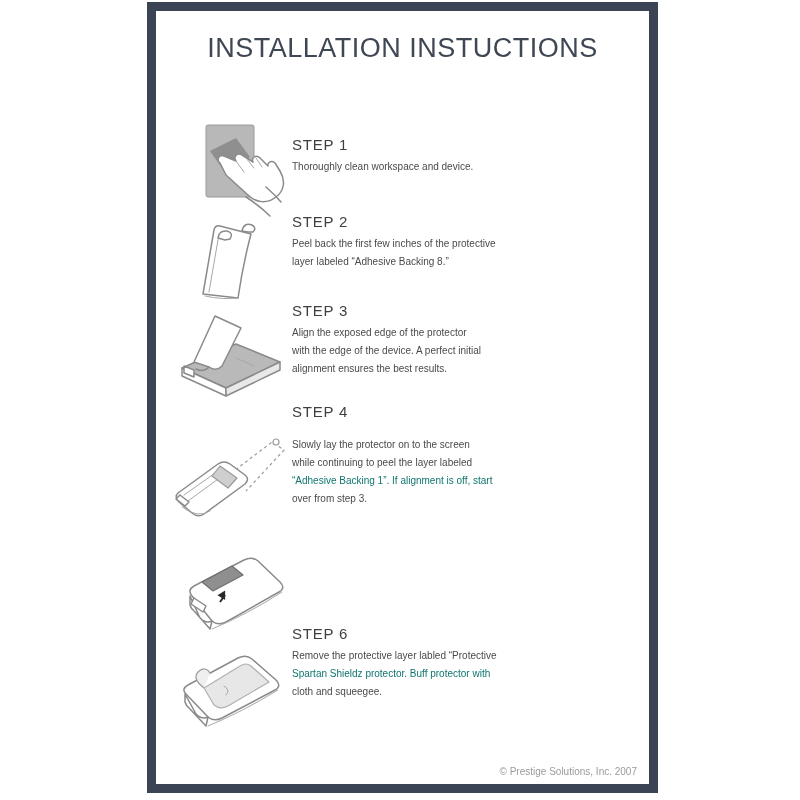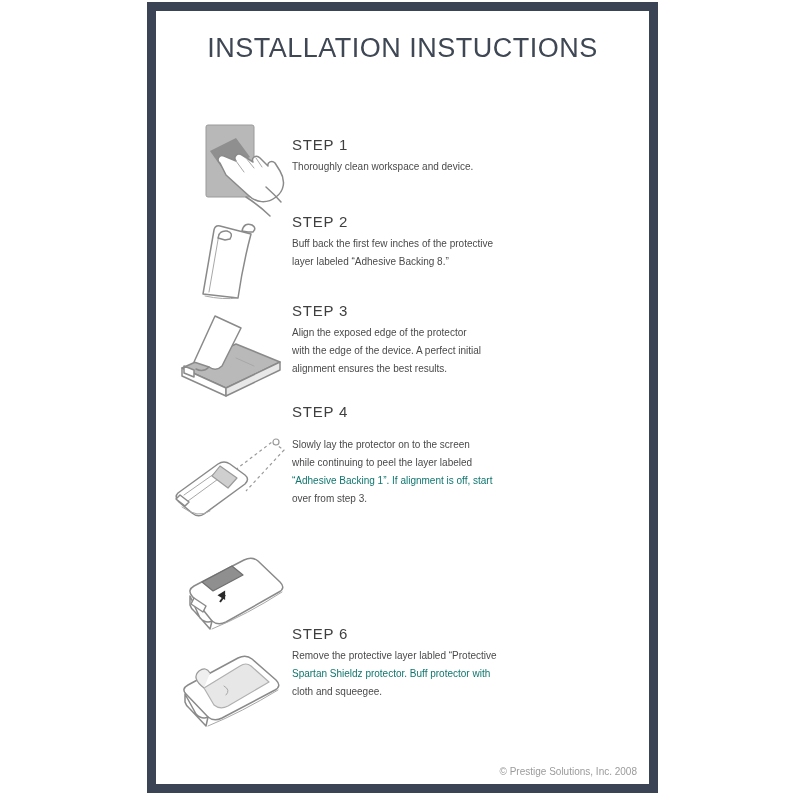--- a/index.html
+++ b/index.html
@@ -121,21 +121,21 @@
       </svg>
     </span>
 
     <div class="step s1">
       <span class="step-title">STEP 1</span>
       <div class="line">Thoroughly clean workspace and device.</div>
     </div>
 
     <div class="step s2">
       <span class="step-title">STEP 2</span>
-      <div class="line">Buff back the first few inches of the protective</div>
+      <div class="line">Peel back the first few inches of the protective</div>
       <div class="line">layer labeled “Adhesive Backing 8.”</div>
     </div>
 
     <div class="step s3">
       <span class="step-title">STEP 3</span>
       <div class="line">Align the exposed edge of the protector</div>
       <div class="line">with the edge of the device. A perfect initial</div>
       <div class="line">alignment ensures the best results.</div>
     </div>
 
@@ -148,16 +148,16 @@
     </div>
 
 
     <div class="step s6">
       <span class="step-title">STEP 6</span>
       <div class="line">Remove the protective layer labled “Protective</div>
       <div class="line muted">Spartan Shieldz protector. Buff protector with</div>
       <div class="line">cloth and squeegee.</div>
     </div>
 
-    <div class="copyright">© Prestige Solutions, Inc. 2008</div>
+    <div class="copyright">© Prestige Solutions, Inc. 2007</div>
 
   </div>
 </div>
 
 </body></html>

